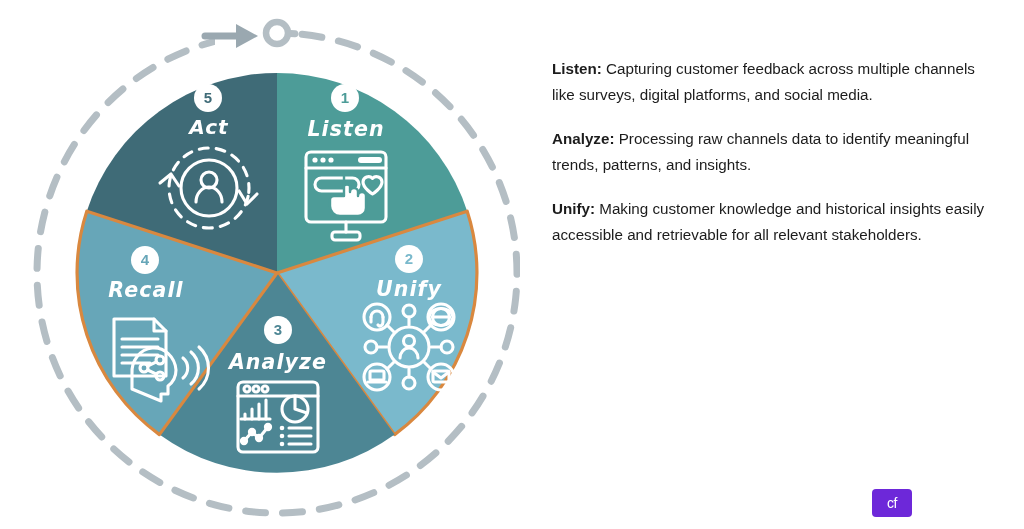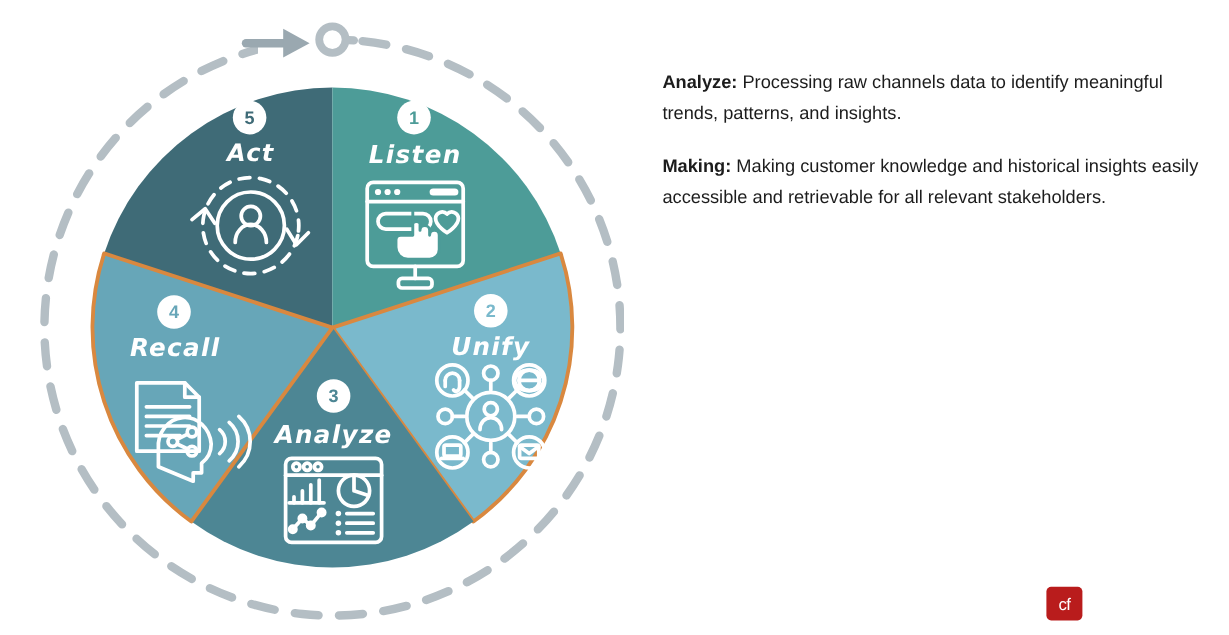--- a/index.html
+++ b/index.html
@@ -42,22 +42,22 @@
     font-family: "Liberation Sans", sans-serif;
   }
   .para .lead { font-weight: 700; }
 
   
   #logo {
     position: absolute; left: 872px; top: 489px;
     display: flex; align-items: center; gap: 9px;
   }
   #logo-mark {
-    width: 30px; height: 28px; border-radius: 4px;
-    background: #b91c1c;
+    width: 40px; height: 28px; border-radius: 4px;
+    background: #6d28d9;
     display: flex; align-items: center; justify-content: center;
     color: #ffffff; font-size: 14px; font-weight: 400;
     font-family: "Liberation Sans", sans-serif;
     letter-spacing: -0.5px;
   }
   #logo-word { font-size: 20.5px; letter-spacing: -0.3px; white-space: nowrap; }
   #logo-word .w1 { color: #4a4a4a; }
   #logo-word .w2 { color: #5fbfae; }
 </style>
 </head>
@@ -234,24 +234,27 @@
           <path d="M37 6 a13 13 0 0 1 0 20" class="ico" stroke-width="3"></path>
           <path d="M45 0 a21 21 0 0 1 0 32" class="ico" stroke-width="3"></path>
           <path d="M53 -5 a28 28 0 0 1 0 42" class="ico" stroke-width="3"></path>
         </g>
       </g>
     </svg>
   </div>
 
   <div id="text-panel">
     <p class="para">
+      <span class="lead">Listen:</span><span> Capturing customer feedback across multiple channels like surveys, digital platforms, and social media.</span>
+    </p>
+    <p class="para">
       <span class="lead">Analyze:</span><span> Processing raw channels data to identify meaningful trends, patterns, and insights.</span>
     </p>
     <p class="para">
-      <span class="lead">Making:</span><span> Making customer knowledge and historical insights easily accessible and retrievable for all relevant stakeholders.</span>
+      <span class="lead">Unify:</span><span> Making customer knowledge and historical insights easily accessible and retrievable for all relevant stakeholders.</span>
     </p>
   </div>
 
   <div id="logo">
     <div id="logo-mark">cf</div>
   </div>
 
 </div>
 
 </body></html>

